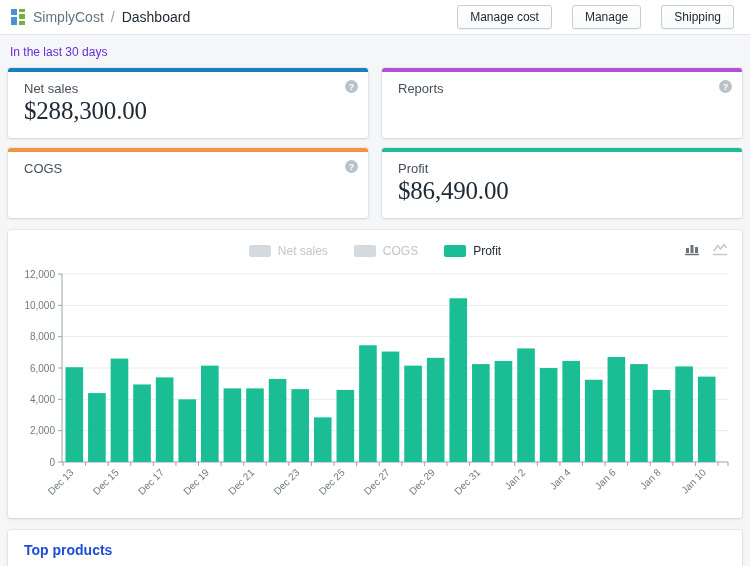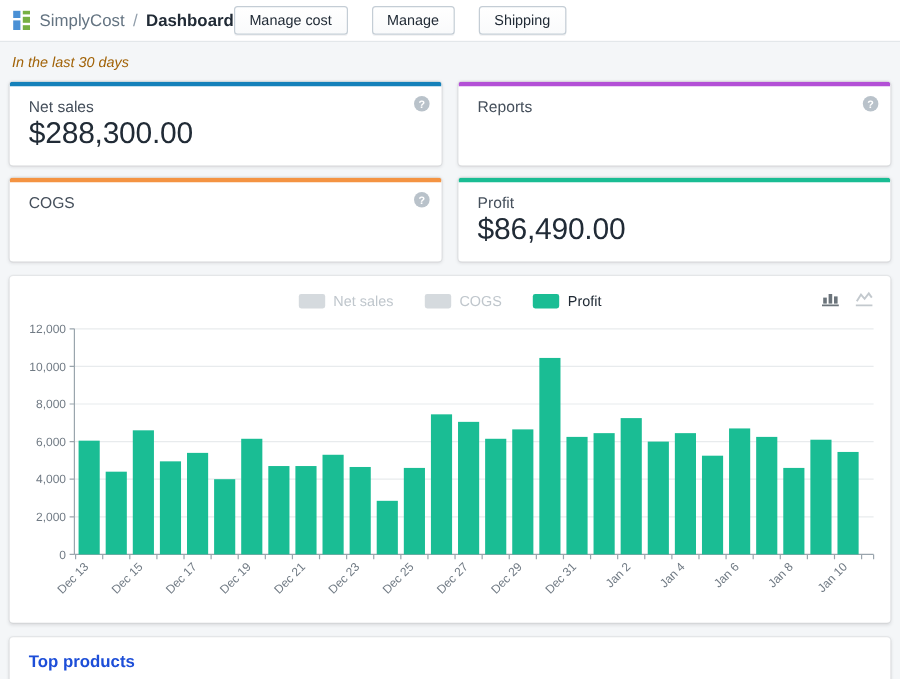--- a/index.html
+++ b/index.html
@@ -5,51 +5,51 @@
   * { margin:0; padding:0; box-sizing:border-box; }
   html,body { width:750px; height:566px; overflow:hidden; }
   body {
     background:#f4f6f8;
     font-family:"Liberation Sans", sans-serif;
     color:#212b36;
   }
   
   .topbar {
     height:35px; background:#ffffff; border-bottom:1px solid #e3e7ea;
-    display:flex; align-items:center; justify-content:flex-start;
+    display:flex; align-items:center; justify-content:space-between;
     padding:0 16px 0 10px;
   }
   .crumbs { display:flex; align-items:center; gap:7px; font-size:14px; }
   .logo { width:16px; height:16px; display:inline-block; position:relative; }
   .logo .l { position:absolute; left:1px; top:0; width:6px; height:16px; background:#4a90d5; }
   .logo .r { position:absolute; right:1px; top:0; width:6px; height:16px; background:#76b043; }
   .logo .g1 { position:absolute; left:0; top:6px; width:8px; height:2px; background:#fff; }
   .logo .g2 { position:absolute; right:0; top:3px; width:8px; height:2px; background:#fff; }
   .logo .g3 { position:absolute; right:0; top:10px; width:8px; height:2px; background:#fff; }
   .app-name { color:#637381; }
   .sep { color:#919eab; }
-  .page-title { color:#212b36; font-weight:700; }
+  .page-title { color:#212b36; font-weight:400; }
   .actions { display:flex; gap:20px; }
   .btn {
     font-family:"Liberation Sans", sans-serif;
     font-size:12px; color:#212b36; background:linear-gradient(#ffffff,#f9fafb);
     border:1px solid #c4cdd5; border-radius:3px; padding:4px 12px; line-height:14px;
     box-shadow:0 1px 0 rgba(22,29,37,.05); cursor:pointer; white-space:nowrap;
   }
   
   .main { padding:0 8px; }
-  .period { font-size:12px; color:#a16207; margin:10px 2px 9px;font-style:italic; }
+  .period { font-size:12px; color:#6d28d9; margin:10px 2px 9px; }
   .cards { display:grid; grid-template-columns:1fr 1fr; column-gap:14px; row-gap:10px; }
   .stat-card {
     position:relative; background:#fff; border-radius:3px; height:70px;
     border-top:4px solid #ccc; padding:9px 16px 0;
     box-shadow:0 0 0 1px rgba(63,63,68,.05), 0 1px 3px 0 rgba(63,63,68,.15);
   }
   .stat-label { font-size:13px; color:#454f5b; margin-bottom:1px; }
-  .stat-value { font-size:25px; color:#212b36; letter-spacing:-.2px; }
+  .stat-value { font-size:25px; color:#212b36; letter-spacing:-.2px;font-family:Liberation Serif, serif; }
   .help {
     position:absolute; top:8px; right:10px; width:13px; height:13px; border-radius:50%;
     background:#b9c2ca; color:#fff; font-size:9px; font-weight:bold;
     display:flex; align-items:center; justify-content:center; cursor:pointer;
   }
   
   .chart-card {
     margin-top:12px; background:#fff; border-radius:3px;
     box-shadow:0 0 0 1px rgba(63,63,68,.05), 0 1px 3px 0 rgba(63,63,68,.15);
     padding:12px 8px 6px; position:relative;

